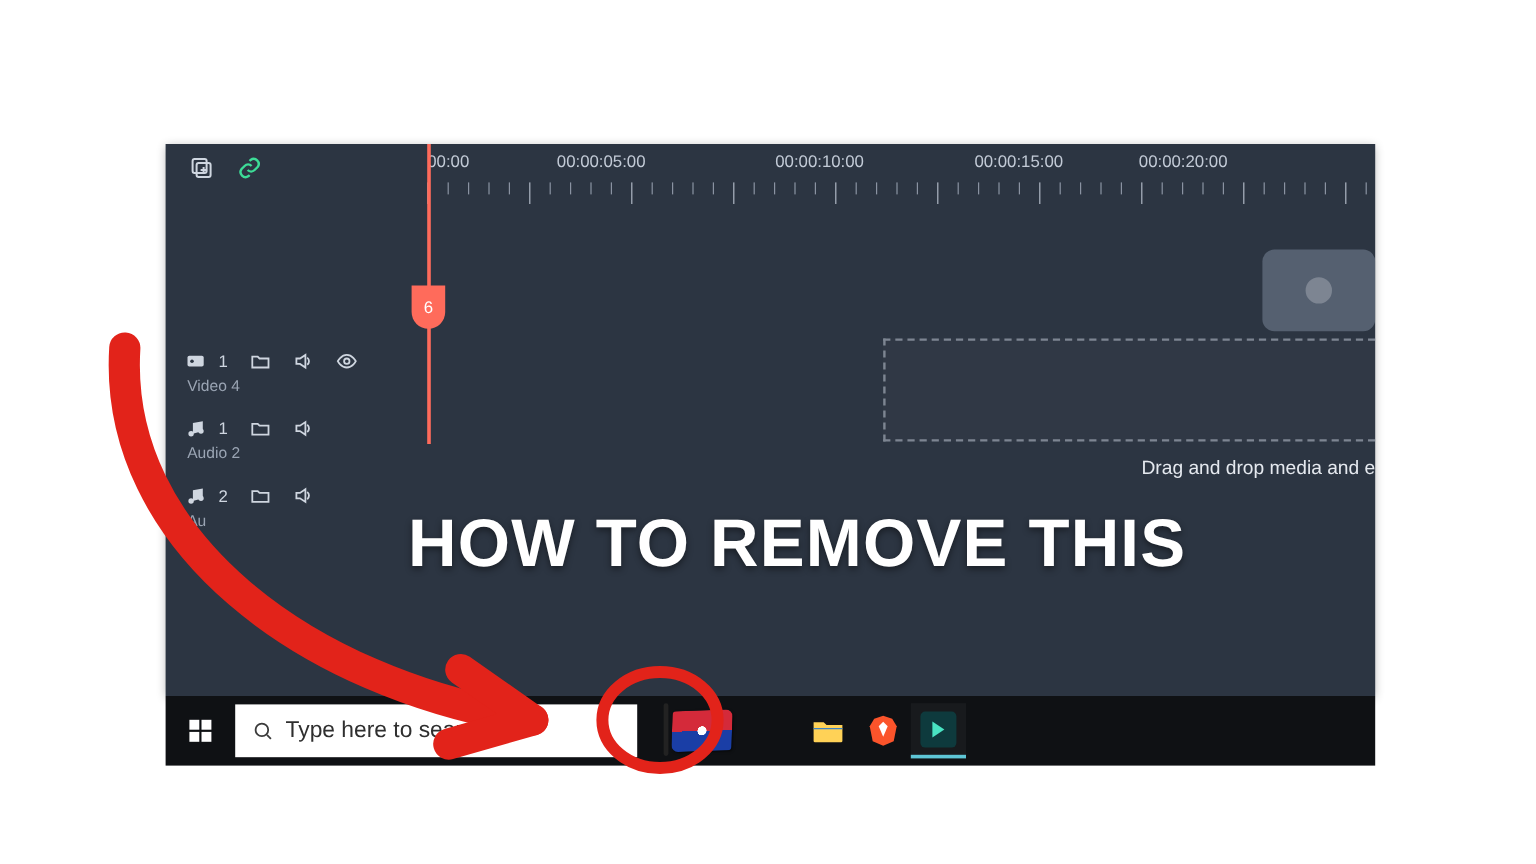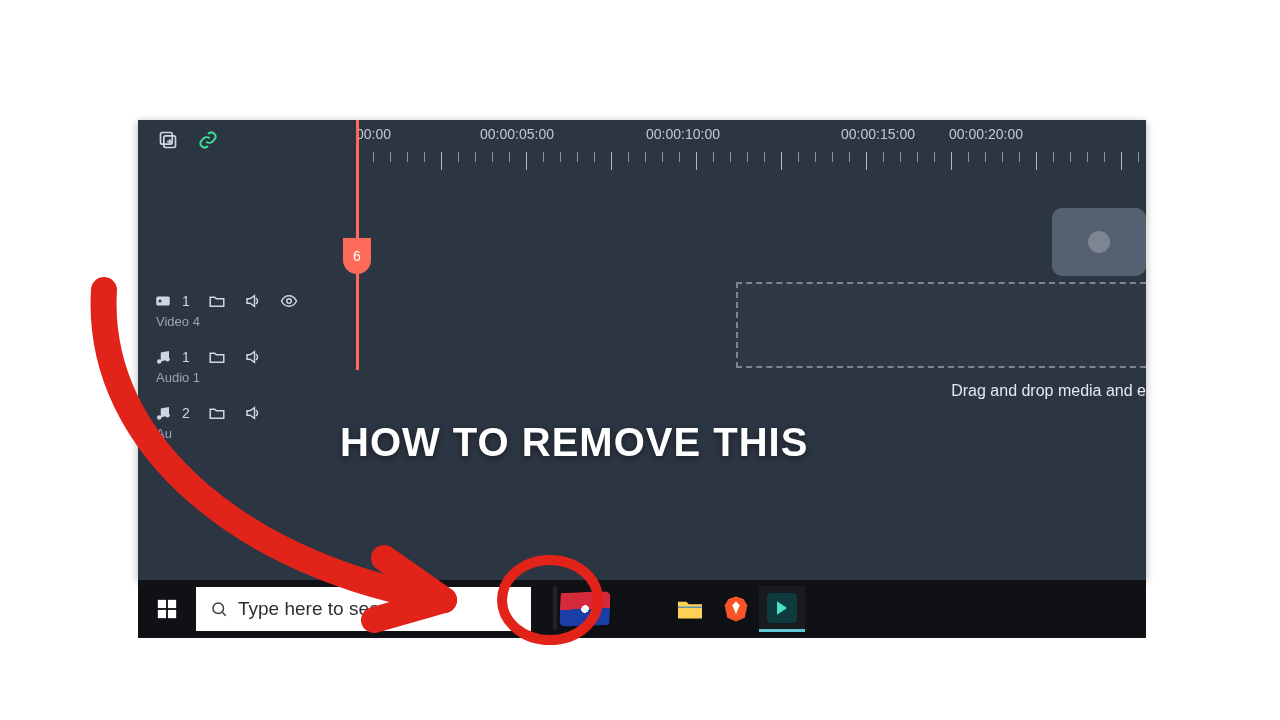--- a/index.html
+++ b/index.html
@@ -115,21 +115,21 @@
   border-radius: 10px;
   display:flex;align-items:center;justify-content:center;
 }
 .thumb-inner { width: 22px; height: 22px; border-radius: 50%; background:#7d8592;}
 .overlay-title {
   position: absolute;
   left: 340px;
   top: 420px;
   color: #fff;
   font-weight: 800;
-  font-size: 40px;
+  font-size: 56px;
   letter-spacing: 1px;
   text-shadow: 0 2px 6px rgba(0,0,0,0.45);
   z-index: 40;
   white-space: nowrap;
 }
 .taskbar {
   position: absolute;
   left: 138px;
   top: 580px;
   width: 1008px;
@@ -224,23 +224,23 @@
     </span>
   </div>
 
   <div class="playhead-line"></div>
   <div class="playhead-handle">
     <span>6</span>
   </div>
 
   <div class="ruler">
     <span class="ruler-label" style="left:0px">00:00</span>
-    <span class="ruler-label" style="left:124px">00:00:05:00</span>
+    <span class="ruler-label" style="left:108px">00:00:05:00</span>
     <span class="ruler-label" style="left:290px">00:00:10:00</span>
-    <span class="ruler-label" style="left:485px">00:00:15:00</span>
+    <span class="ruler-label" style="left:456px">00:00:15:00</span>
     <span class="ruler-label" style="left:593px">00:00:20:00</span>
 
     <div class="ruler-ticks" id="ruler-ticks">
         <div class="tick major" style="left: 0px;"></div>
         <div class="tick" style="left: 17px;"></div>
         <div class="tick" style="left: 34px;"></div>
         <div class="tick" style="left: 51px;"></div>
         <div class="tick" style="left: 68px;"></div>
         <div class="tick major" style="left: 85px;"></div>
         <div class="tick" style="left: 102px;"></div>
@@ -323,21 +323,21 @@
             </svg></span>
         <span class="tnum">1</span>
         <span class="t-ico"><svg viewBox="0 0 24 24" fill="none" stroke="currentColor" stroke-width="2">
               <path d="M3 7h6l2 2h10v10H3z"></path>
             </svg></span>
         <span class="t-ico"><svg viewBox="0 0 24 24" fill="none" stroke="currentColor" stroke-width="2">
               <path d="M4 9v6h4l6 4V5L8 9H4z"></path>
               <path d="M16 8a5 5 0 0 1 0 8"></path>
             </svg></span>
       </div>
-      <div class="track-name">Audio 1</div>
+      <div class="track-name">Audio 2</div>
     </div>
 
     <div class="track-row">
       <div class="track-line">
         <span class="t-ico"><svg viewBox="0 0 24 24" fill="currentColor">
               <path d="M9 18V6l11-2v11"></path>
               <circle cx="7" cy="18" r="3"></circle>
               <circle cx="18" cy="15" r="3"></circle>
             </svg></span>
         <span class="tnum">2</span>

